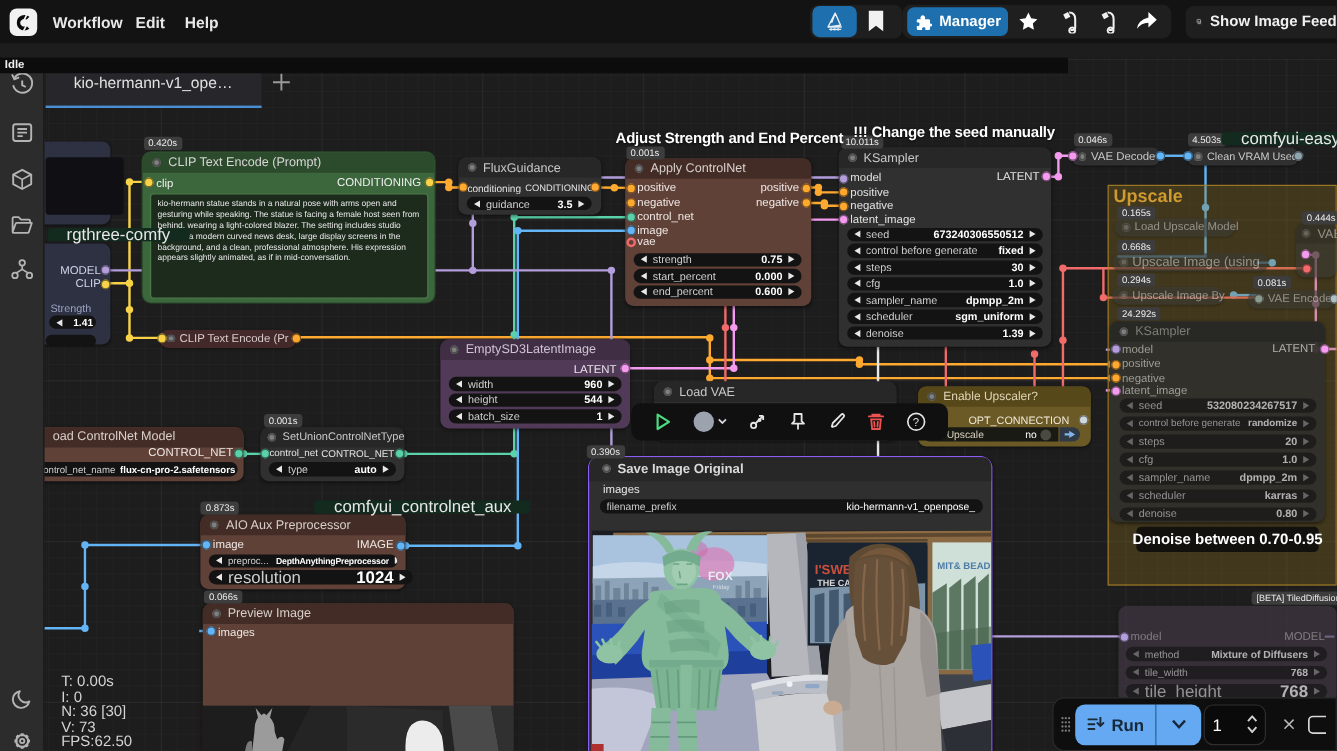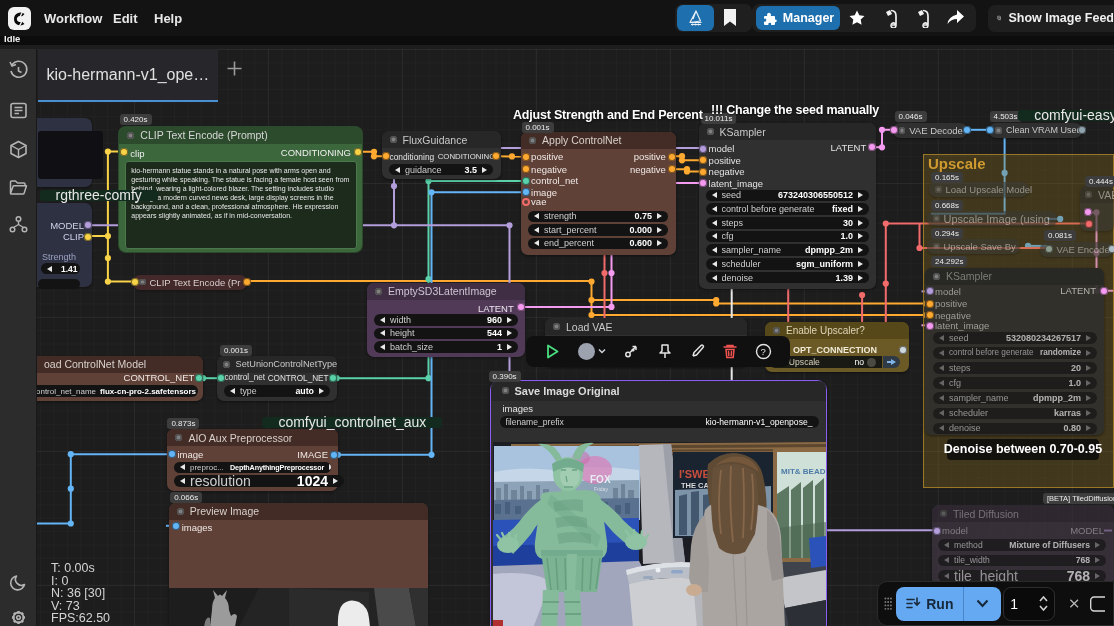--- a/index.html
+++ b/index.html
@@ -295,21 +295,21 @@
       <span style="font-size:9.5px">Load Upscale Model</span>
     </div>
 <div class="badge" style="left:931px;top:200px">0.668s</div>
 <div class="coll dim" style="left:927px;top:211px;width:130px;background:#3a3a34">
       <span class="sd"></span>
       <span style="font-size:11px">Upscale Image (using</span>
     </div>
 <div class="badge" style="left:931px;top:228px">0.294s</div>
 <div class="coll dim" style="left:927px;top:238.5px;width:93px;background:#3a3a34">
       <span class="sd"></span>
-      <span style="font-size:9.5px">Upscale Save By</span>
+      <span style="font-size:9.5px">Upscale Image By</span>
     </div>
 <div class="badge" style="left:931px;top:256px">24.292s</div>
 <div class="n" style="left:925px;top:267.5px;width:179px;height:167.5px;background:rgba(48,48,44,.92)">
 <div class="hd" style="background:rgba(40,40,36,.9);color:#9a9a92">
         <span class="sd"></span>
         <span style="opacity:.75">KSampler</span>
       </div>
 <div class="lbl" style="left:10px;top:19.600000000000023px;color:#b8b8b0;opacity:.8">model</div>
 <div class="lbl" style="left:10px;top:31.69999999999999px;color:#b8b8b0;opacity:.8">positive</div>
 <div class="lbl" style="left:10px;top:43.30000000000001px;color:#b8b8b0;opacity:.8">negative</div>
@@ -372,21 +372,20 @@
 <div class="slot" style="left:1107.6px;top:244.6px;background:#b0bec5;box-shadow:inset 0 0 0 1px rgba(0,0,0,.5)"></div>
 <div class="badge" style="left:1085px;top:175.5px">0.444s</div>
 <div class="n dim" style="left:1080px;top:186px;width:34px;height:45px;background:#3a3a34">
 <div class="hd" style="background:#30302c;padding:0 5px"><span class="sd"></span>VAE</div>
 </div>
 <div class="slot" style="left:1084.1px;top:208.4px;background:#f49bf0;box-shadow:inset 0 0 0 1px rgba(0,0,0,.5)"></div>
 <div class="slot" style="left:1084.7px;top:219.5px;background:#f26b6b;box-shadow:inset 0 0 0 1px rgba(0,0,0,.5)"></div>
 <div style="position:absolute;left:947px;top:438.8px;width:152px;height:21px;background:rgba(12,12,12,.88);border-radius:4px;z-index:4;display:flex;align-items:center;justify-content:center;color:#fff;font-weight:bold;font-size:12.5px;white-space:nowrap">Denoise between 0.70-0.95</div>
 <div class="badge" style="left:1043px;top:493px;font-size:7.5px">[BETA] TiledDiffusion</div>
 <div class="n dim" style="left:932px;top:505px;width:182px;height:81px;background:#463a4a">
-<div class="hd" style="background:#392e3d;color:#b0a0ae"><span class="sd"></span>Tiled Diffusion</div>
 <div class="lbl" style="left:10px;top:21px;color:#c0b4be">model</div>
 <div class="lbl rl" style="right:10px;top:21px;color:#c0b4be">MODEL</div>
 </div>
 <div class="slot" style="left:932.5px;top:526.5px;background:#b39ddb;box-shadow:inset 0 0 0 1px rgba(0,0,0,.5)"></div>
 <div class="wg dim" style="left:938px;top:539px;width:168px;height:11.5px;font-size:8.6px">
       <span class="tl"></span>
       <span class="k">method</span>
       <span class="v">Mixture of Diffusers</span>
       <span class="tr"></span>
     </div>
@@ -486,21 +485,21 @@
       <span class="tl"></span>
       <span class="k">batch_size</span>
       <span class="v">1</span>
       <span class="tr"></span>
     </div>
 <div class="n" style="left:545px;top:318px;width:202px;height:49px;background:#303030;z-index:2">
 <div class="hd" style="background:#272727"><span class="sd"></span>Load VAE</div>
     </div>
 <div class="n" style="left:765px;top:322.4px;width:144px;height:49.6px;background:#6b5a26;z-index:2">
 <div class="hd" style="background:#574819;color:#ded5b8;font-size:10px"><span class="sd"></span>Enable Upscaler?</div>
-<div class="lbl rl" style="right:32px;top:22.5px;color:#f0ead6;font-weight:bold;font-size:9px">OPT_CONNECTION</div>
+<div class="lbl rl" style="right:18px;top:22.5px;color:#f0ead6;font-weight:normal;font-size:9px">OPT_CONNECTION</div>
 </div>
 <div class="slot" style="left:898.6px;top:345.6px;background:#cfd8dc;box-shadow:inset 0 0 0 1px rgba(0,0,0,.5)"></div>
 <div style="position:absolute;left:769px;top:356px;width:113px;height:12px;background:#1a1a14;border-radius:6px 0 0 6px;z-index:3;display:flex;align-items:center;font-size:8.6px;color:#d8d2c0;padding:0 6px;justify-content:space-between">ble Upscale<span style="display:flex;align-items:center;gap:3px">
         <span style="color:#fff">no</span>
         <span style="width:9px;height:9px;border-radius:50%;background:#4a4a42"></span>
       </span></div>
 <div style="position:absolute;left:883px;top:356px;width:17px;height:12px;background:#2f3a44;border-radius:0 6px 6px 0;z-index:3;display:flex;align-items:center;justify-content:center">
       <svg width="9" height="8" viewBox="0 0 9 8">
         <path d="M0,3 L4,3 L4,1 L9,4 L4,7 L4,5 L0,5 Z" fill="#7fb3e8"></path>
       </svg>
@@ -696,25 +695,25 @@
         <path d="M10.5,7.5 L10.5,10.5 M10.5,10.5 L5.5,13.5 M10.5,10.5 L15.5,13.5" stroke="#b4b4b4" stroke-width="1.4"></path>
       </svg></div>
 <div style="position:absolute;left:8px;top:572px;width:21px;height:21px;z-index:8"><svg width="21" height="21" viewBox="0 0 21 21">
         <path d="M16.5,12.5 A7,7 0 1 1 8.5,4 A6,6 0 0 0 16.5,12.5 Z" fill="none" stroke="#b4b4b4" stroke-width="1.6" stroke-linejoin="round"></path>
       </svg></div>
 <div style="position:absolute;left:8px;top:607px;width:21px;height:21px;z-index:8"><svg width="21" height="21" viewBox="0 0 21 21">
         <circle cx="10.5" cy="10.5" r="5" fill="none" stroke="#b4b4b4" stroke-width="1.8"></circle>
         <circle cx="10.5" cy="10.5" r="1.8" fill="none" stroke="#b4b4b4" stroke-width="1.5"></circle>
         <path d="M10.5,4 L10.5,6.5 M10.5,14.5 L10.5,17 M4,10.5 L6.5,10.5 M14.5,10.5 L17,10.5 M5.9,5.9 L7.7,7.7 M13.3,13.3 L15.1,15.1 M15.1,5.9 L13.3,7.7 M7.7,13.3 L5.9,15.1" stroke="#b4b4b4" stroke-width="2.4"></path>
       </svg></div>
-<div style="position:absolute;left:37.5px;top:49px;width:180.5px;height:53px;background:#27272b;border-bottom:2px solid #4a8fd4;z-index:8;display:flex;align-items:center;padding-left:9px;font-size:16px;color:#e0e0e0">kio-hermann-v1_ope…</div>
+<div style="position:absolute;left:37.5px;top:49px;width:180.5px;height:41px;background:#27272b;border-bottom:2px solid #4a8fd4;z-index:8;display:flex;align-items:center;padding-left:24px;font-size:13px;color:#e0e0e0">kio-hermann-v1_ope…</div>
 <div style="position:absolute;left:226px;top:60px;z-index:8"><svg width="17" height="17" viewBox="0 0 17 17">
         <path d="M8.5,1.5 L8.5,15.5 M1.5,8.5 L15.5,8.5" stroke="#9a9a9a" stroke-width="1.6"></path>
       </svg></div>
-<div style="position:absolute;left:0;top:32px;width:1114px;height:13px;background:#0c0c0c;z-index:9;display:flex;align-items:center">
+<div style="position:absolute;left:0;top:48px;width:890px;height:13px;background:#0c0c0c;z-index:9;display:flex;align-items:center">
       <span style="font-size:9.5px;font-weight:bold;color:#f0f0f0;margin-left:4px">Idle</span>
     </div>
 <div style="position:absolute;left:0;top:0;width:1114px;height:36px;background:#131313;z-index:10">
 <div style="position:absolute;left:8px;top:7px;width:23px;height:23px;background:#f2f2f2;border-radius:6px;display:flex;align-items:center;justify-content:center">
         <svg width="16" height="16" viewBox="0 0 16 16">
           <path d="M12.5,3 Q9.5,0.8 6,2 Q2,3.6 2,8 Q2,12.4 6,14 Q9.5,15.2 12.5,13 L10,10.4 Q8.3,11.6 6.6,10.8 Q4.8,9.9 4.8,8 Q4.8,6.1 6.6,5.2 Q8.3,4.4 10,5.6 Z" fill="#0a0a0a"></path>
           <path d="M10.6,0.5 L7.6,6.8 L12.6,5.2 L7.2,15.5" fill="none" stroke="#f2f2f2" stroke-width="1.4"></path>
         </svg>
       </div>
 <div style="position:absolute;left:44px;top:11px;font-size:13px;font-weight:bold;color:#e8e8e8">Workflow</div>

